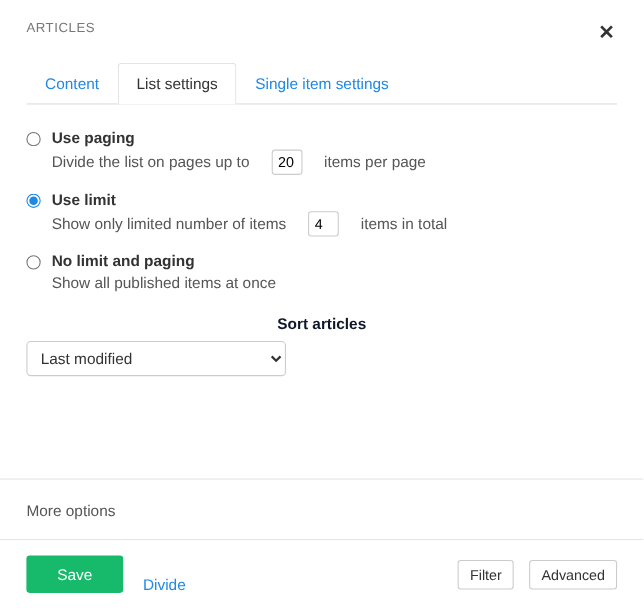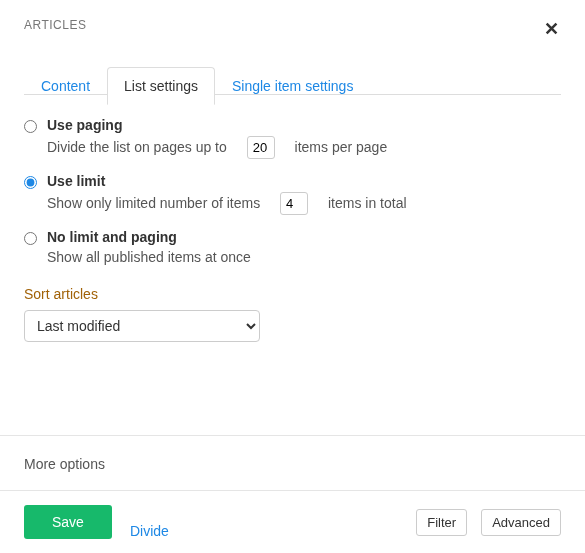--- a/index.html
+++ b/index.html
@@ -42,21 +42,21 @@
     margin-bottom: 22px;
   }
   .tab {
     padding: 10px 16px;
     font-size: 14px;
     color: #1e88e5;
     cursor: pointer;
     border: 1px solid transparent;
     border-bottom: none;
     position: relative;
-    top: 11px;
+    top: 1px;
   }
   .tab.active {
     color: #333;
     background: #fff;
     border: 1px solid #ddd;
     border-bottom: 1px solid #fff;
     border-radius: 4px 4px 0 0;
   }
   .radio-group {
     margin-bottom: 18px;
@@ -91,24 +91,25 @@
     border: 1px solid #ccc;
     border-radius: 3px;
     font-size: 13px;
     margin: 0 16px;
     text-align: left;
   }
   .field-block {
     margin-bottom: 20px;
   }
   .field-label {
-    font-weight: normal;
-    color: #a16207;
+    font-weight: bold;
+    color: #0f172a;
     display: block;
     margin-bottom: 8px;
+    text-align: center;
   }
   select {
     width: 236px;
     padding: 6px 8px;
     border: 1px solid #ccc;
     border-radius: 4px;
     font-size: 14px;
     background: #fff;
     color: #333;
   }

